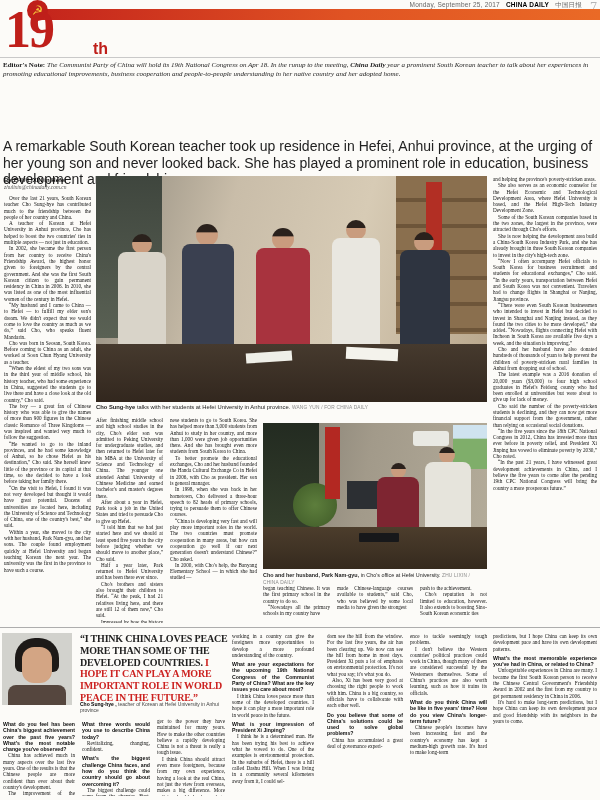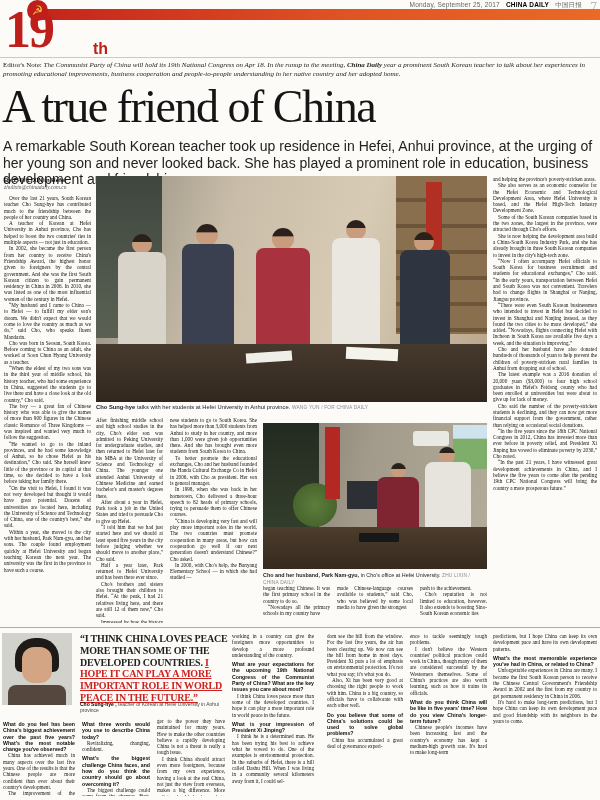--- a/index.html
+++ b/index.html
@@ -19,41 +19,41 @@
           color:#bf1f1a;font-family:"Liberation Serif",serif;letter-spacing:-2px;}
   .ord{position:absolute;left:62px;top:40px;font-size:16px;font-weight:bold;color:#bf1f1a;
        font-family:"Liberation Sans",sans-serif;margin-left:31px;}
   .mastrow{position:absolute;left:76px;top:27px;white-space:nowrap;font-family:"Liberation Sans",sans-serif;}
   .mtitle{font-size:20px;font-weight:bold;color:#c0241e;letter-spacing:-.3px;}
   .mdiv{font-size:20px;color:#b8b8b8;margin:0 6px;font-weight:normal;}
   .msub{font-size:19px;color:#8f8f8f;}
   .rule{position:absolute;left:0;right:0;height:1px;background:#c9c9c9;}
   
   .ednote{position:absolute;left:3px;top:61px;width:594px;font-size:7px;line-height:9px;color:#222;}
-  .ednote .lbl{font-weight:normal;font-style:normal;}
+  .ednote .lbl{font-weight:bold;font-style:normal;}
   .ednote i b{font-style:italic;}
   .headline{position:absolute;left:2px;top:80px;font-size:46px;letter-spacing:-1.5px;color:#151515;
             font-family:"Liberation Serif",serif;}
   .deck{position:absolute;left:3px;top:138px;width:592px;font-family:"Liberation Sans",sans-serif;
         font-size:14px;line-height:16.5px;color:#222;}
   
   .col{position:absolute;overflow:hidden;font-size:5.2px;line-height:6.3px;text-align:justify;color:#111;}
   .col p{margin:0;text-indent:5px;}
   .col.cont p:first-child{text-indent:0;}
   .byline{font-family:"Liberation Sans",sans-serif;font-weight:bold;font-size:6px;line-height:8px;color:#000;}
   .email{font-style:italic;font-size:5.5px;line-height:7px;color:#555;margin-bottom:4px;}
   .photo{position:absolute;overflow:hidden;}
   .caption{position:absolute;font-family:"Liberation Sans",sans-serif;font-size:5.8px;line-height:7px;color:#222;}
   .caption b{font-weight:bold;}
   .caption .credit{color:#8a8a8a;font-size:4.8px;letter-spacing:.2px;}
   
   .portrait{position:absolute;left:2px;top:633px;width:70px;height:72px;background:#d2d2cd;overflow:hidden;}
   .quote{position:absolute;left:80px;top:633px;width:152px;font-family:"Liberation Serif",serif;
          font-weight:bold;font-size:10px;line-height:11.8px;color:#222;letter-spacing:-.2px;}
-  .quote .qred{color:#cc2220;text-decoration:underline;}
+  .quote .qred{color:#cc2220;}
   .attr{position:absolute;left:80px;top:701px;width:152px;font-family:"Liberation Sans",sans-serif;
         font-size:5px;line-height:6px;color:#444;}
   .attr b{color:#000;}
   .qa p.q{font-family:"Liberation Sans",sans-serif;font-weight:bold;color:#0d0d0d;text-indent:0;
           margin-top:3px;}
   
   .abs{position:absolute;}
   .head{position:absolute;border-radius:50%;background:linear-gradient(180deg,#2a211c 38%,#c99c7e 39%);}
   .bodyshape{position:absolute;border-radius:8px 8px 0 0;}
 </style>
@@ -73,21 +73,20 @@
   <div class="emblem">☭</div>
   <div class="bignum">19</div>
   <div class="ord">th</div>
   <div class="rule" style="top:57px;"></div>
 
   <div class="ednote">
     <span class="lbl">Editor's Note:</span>
     <i><span>The Communist Party of China will hold its 19th National Congress on Apr 18. In the runup to the meeting, </span><b>China Daily</b><span> year a prominent South Korean teacher to talk about her experiences in promoting educational improvements, business cooperation and people-to-people understanding in her native country and her adopted home.</span></i>
   </div>
 
-  <div class="headline">A true friend of China</div>
   <div class="deck">A remarkable South Korean teacher took up residence in Hefei, Anhui province, at the urging of her young son and never looked back. She has played a prominent role in education, business development and friendship.</div>
 
   <div class="col" style="left:4px;top:176px;width:87px;height:449px;">
     <div class="byline">By ZHU LIXIN in Hefei</div>
     <div class="email">zhulixin@chinadaily.com.cn</div>
     <div>
         <p>Over the last 21 years, South Korean teacher Cho Sung-hye has contributed much to the friendship between the people of her country and China.</p>
         <p>A teacher of Korean at Hefei University in Anhui province, Cho has helped to boost the two countries' ties in multiple aspects — not just in education.</p>
         <p>In 2002, she became the first person from her country to receive China's Friendship Award, the highest honor given to foreigners by the central government. And she was the first South Korean citizen to gain permanent residency in China in 2006. In 2010, she was listed as one of the most influential women of the century in Hefei.</p>
         <p>“My husband and I came to China — to Hefei — to fulfill my elder son's dream. We didn't expect that we would come to love the country as much as we do,” said Cho, who speaks fluent Mandarin.</p>

